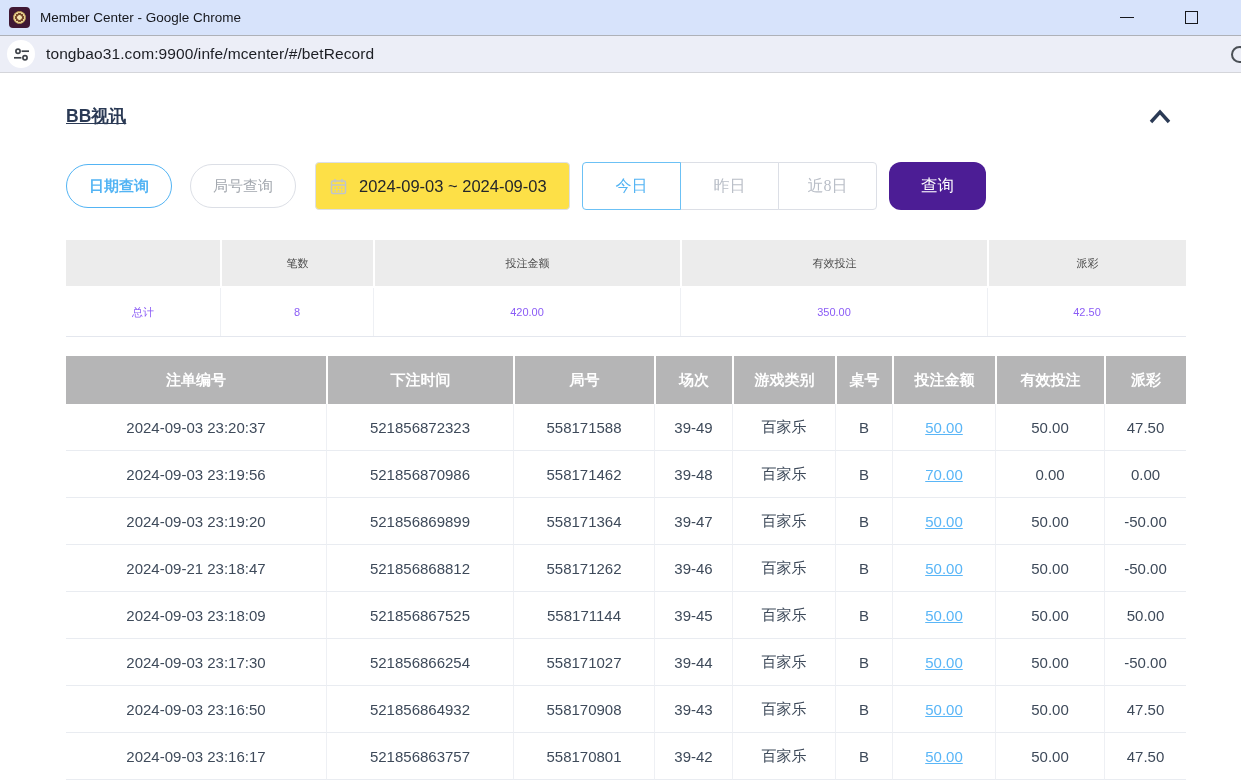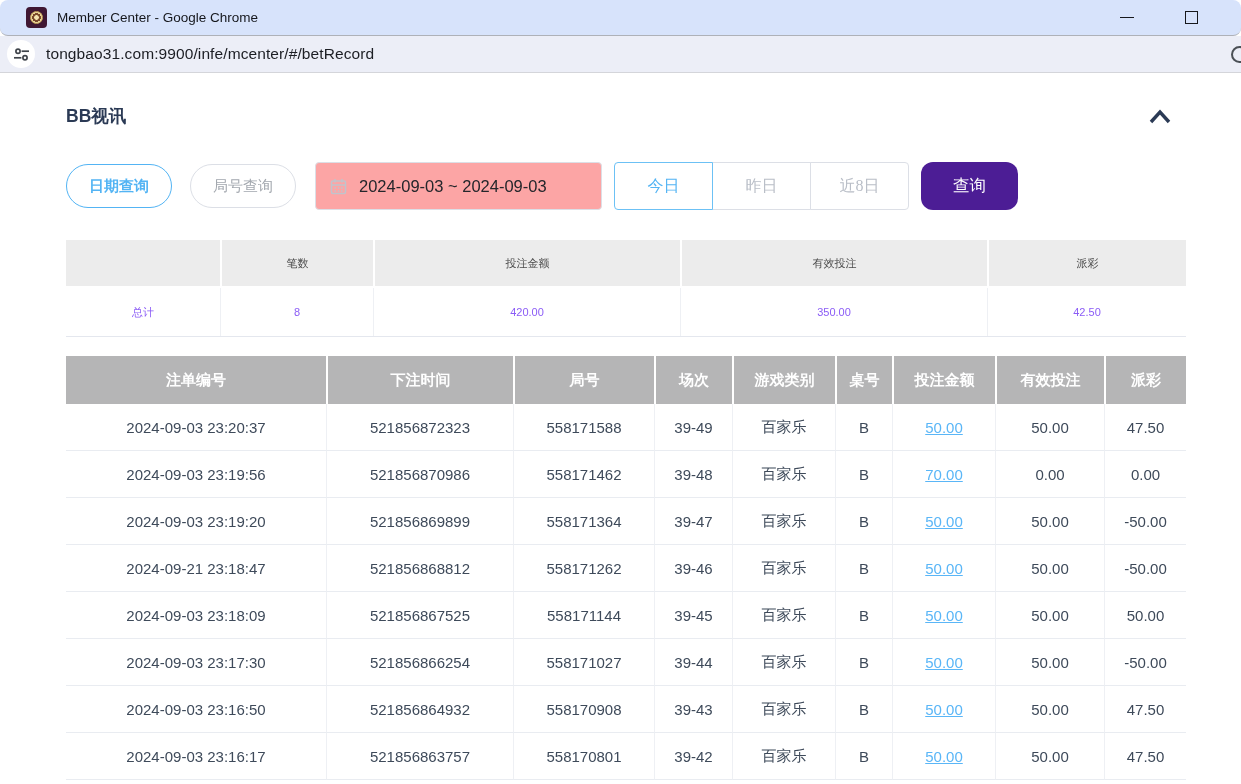--- a/index.html
+++ b/index.html
@@ -9,24 +9,23 @@
     background: #ffffff;
     color: #2b3a55;
   }
 
   
   .titlebar {
     height: 36px;
     background: #d7e3fb;
     display: flex;
     align-items: center;
-    padding-left: 26px;
+    padding-left: 9px;
     position: relative;
     border-bottom: 1px solid #aeb1b8;
-    border-radius: 8px;
   }
   .favicon {
     width: 21px; height: 21px;
     border-radius: 4px;
     background: #3f1733;
     display: inline-flex;
     align-items: center; justify-content: center;
   }
   .fav-inner {
     width: 13px; height: 13px;
@@ -91,20 +90,21 @@
   .panel-head {
     margin-top: 31px;
     display: flex;
     align-items: center;
     justify-content: space-between;
   }
   .panel-title {
     font-size: 17.5px;
     font-weight: bold;
     color: #2b3a55;
+    text-decoration: underline;
   }
   .chevron-wrap { cursor: pointer; padding-right: 14px; display: flex; }
 
   
   .filter-row {
     margin-top: 34px;
     display: flex;
     align-items: center;
     height: 48px;
   }
@@ -120,25 +120,25 @@
     cursor: pointer;
   }
   .pill.active {
     border-color: #53b4f4;
     color: #53b4f4;
     font-weight: bold;
   }
   .pill + .pill { margin-left: 18px; }
   .date-input {
     margin-left: 19px;
-    width: 287px;
+    width: 255px;
     height: 48px;
     border: 1px solid #dcdfe6;
     border-radius: 4px;
-    background: #fca5a5;
+    background: #fde047;
     display: flex;
     align-items: center;
     padding: 0 14px;
     cursor: pointer;
   }
   .date-input .cal { flex: 0 0 auto; display: flex; }
   .date-input .date-text {
     margin-left: 12px;
     font-size: 16.5px;
     color: #24262b;

